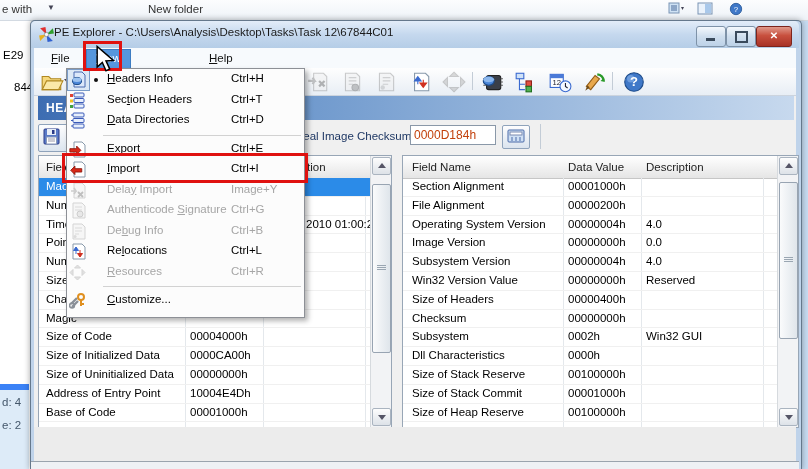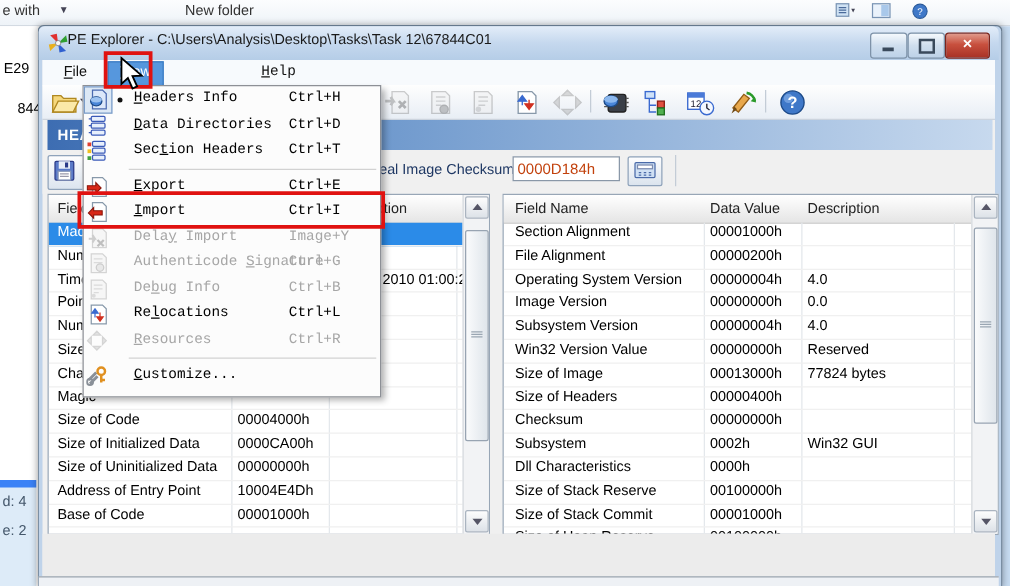--- a/index.html
+++ b/index.html
@@ -86,21 +86,21 @@
   .sb-thumb{position:absolute;left:1px;width:17px;border:1px solid #98a4b2;border-radius:2px;
     background:linear-gradient(90deg,#fafbfc,#dfe5eb);}
   .sb-grip{position:absolute;left:4px;width:9px;height:1px;background:#9aa6b2;box-shadow:0 2px #9aa6b2,0 4px #9aa6b2;}
 
   #below-panes{left:34px;top:427px;width:762px;height:34px;background:#ececec;}
   #statusbar{left:31px;top:461px;width:768px;height:8px;background:#eef1f5;border-top:1px solid #9aa4ae;}
 
   
   #view-menu{left:66px;top:68px;width:237px;height:248px;background:#fcfcfc;
     border:1px solid #8d9096;box-shadow:3px 3px 5px rgba(0,0,0,.3);z-index:50;}
-  .menu-item{position:relative;height:20.5px;display:flex;align-items:center;font-family:Liberation Mono, monospace;}
+  .menu-item{position:relative;height:20.5px;display:flex;align-items:center;}
   .mi-icon{position:absolute;left:2px;top:2px;width:17px;height:17px;}
   .mi-press{position:absolute;left:0;top:0;width:21px;height:20px;background:#dce8f5;border:1px solid #7a9cc8;}
   .mi-bullet{position:absolute;left:27px;top:9px;width:4px;height:4px;border-radius:50%;background:#111;}
   .mi-label{position:absolute;left:40px;top:3px;}
   .mi-short{position:absolute;left:164px;top:3px;}
   .menu-item.disabled .mi-label,.menu-item.disabled .mi-short{color:#a6a6a6;}
   .menu-item.disabled .mi-icon{opacity:.4;filter:grayscale(1);}
   .menu-sep{height:8px;position:relative;}
   .menu-sep:after{content:"";position:absolute;left:36px;right:3px;top:4px;border-top:1px solid #d2d2d2;}
 
@@ -160,21 +160,21 @@
       <span style="position:absolute;left:8px;top:4px;width:9px;height:8px;border:2px solid #3a4a5c;"></span>
     </div>
   <div class="winbtn" id="btn-close" style="left:756px;width:34px;">✕</div>
 
   <div class="abs" id="content"></div>
 
   <div class="abs" id="menubar">
     <div class="mb-item" style="left:8px;"><span class="mb-label"><u>F</u>ile</span></div>
     <div class="mb-item hl" style="left:52px;"><span class="mb-label"><u>V</u>iew</span></div>
     <div class="mb-item" style="left:112px;margin-top:32px;"><span class="mb-label"><u>T</u>ools</span></div>
-    <div class="mb-item" style="left:166px;font-family:Liberation Mono, monospace;"><span class="mb-label"><u>H</u>elp</span></div>
+    <div class="mb-item" style="left:166px;"><span class="mb-label"><u>H</u>elp</span></div>
   </div>
 
   <div class="abs" id="toolbar">
     <svg class="tbtn" style="left:6px;" viewBox="0 0 22 20">
       <path d="M2 5 L8 5 L10 7 L19 7 L19 17 L2 17 Z" fill="#f6d87c" stroke="#b08820"></path>
       <path d="M2 17 L6 9 L21 9 L17 17 Z" fill="#fbe9a8" stroke="#b08820"></path>
     </svg>
     <span id="open-caret"></span>
 
     <svg class="tbtn dis" style="left:272px;" viewBox="0 0 22 20">
@@ -380,25 +380,20 @@
           <span class="cell c1">Subsystem Version</span>
           <span class="cell c2">00000004h</span>
           <span class="cell c3">4.0</span>
         </div>
         <div class="trow hline">
           <span class="cell c1">Win32 Version Value</span>
           <span class="cell c2">00000000h</span>
           <span class="cell c3">Reserved</span>
         </div>
         <div class="trow hline">
-          <span class="cell c1">Size of Image</span>
-          <span class="cell c2">00013000h</span>
-          <span class="cell c3">77824 bytes</span>
-        </div>
-        <div class="trow hline">
           <span class="cell c1">Size of Headers</span>
           <span class="cell c2">00000400h</span>
           <span class="cell c3"></span>
         </div>
         <div class="trow hline">
           <span class="cell c1">Checksum</span>
           <span class="cell c2">00000000h</span>
           <span class="cell c3"></span>
         </div>
         <div class="trow hline">
@@ -446,40 +441,40 @@
           <path d="M4 1 h8 l3 3 v12 h-11 z" fill="#dce8fa" stroke="#4a6ab0"></path>
           <ellipse cx="7" cy="10" rx="4.5" ry="3.6" fill="#4a86d8" stroke="#1c4a88"></ellipse>
           <ellipse cx="7" cy="8.8" rx="4.5" ry="2.2" fill="#9cc2f0"></ellipse>
         </svg>
       <span class="mi-bullet"></span>
       <span class="mi-label"><u>H</u>eaders Info</span>
         <span class="mi-short">Ctrl+H</span>
     </div>
     <div class="menu-item">
       <svg class="mi-icon" viewBox="0 0 17 17">
-          <rect x="4" y="1" width="11" height="4" rx="1" fill="#e8f0fc" stroke="#3a5ab8"></rect>
-          <rect x="4" y="6.5" width="11" height="4" rx="1" fill="#e8f0fc" stroke="#3a5ab8"></rect>
-          <rect x="4" y="12" width="11" height="4" rx="1" fill="#e8f0fc" stroke="#3a5ab8"></rect>
-          <path d="M2 3h2M2 8.5h2M2 14h2" stroke="#3a5ab8"></path>
-        </svg>
-      <span class="mi-label"><u>D</u>ata Directories</span>
-        <span class="mi-short">Ctrl+D</span>
-    </div>
-    <div class="menu-item">
-      <svg class="mi-icon" viewBox="0 0 17 17">
           <rect x="5" y="1" width="10" height="4" rx="1" fill="#e8f0fc" stroke="#3a5ab8"></rect>
           <rect x="5" y="6.5" width="10" height="4" rx="1" fill="#e8f0fc" stroke="#3a5ab8"></rect>
           <rect x="5" y="12" width="10" height="4" rx="1" fill="#e8f0fc" stroke="#3a5ab8"></rect>
           <rect x="1" y="2" width="3" height="3" fill="#e04030"></rect>
           <rect x="1" y="7.5" width="3" height="3" fill="#f0c020"></rect>
           <rect x="1" y="13" width="3" height="3" fill="#40a040"></rect>
         </svg>
       <span class="mi-label">Sec<u>t</u>ion Headers</span>
         <span class="mi-short">Ctrl+T</span>
     </div>
+    <div class="menu-item">
+      <svg class="mi-icon" viewBox="0 0 17 17">
+          <rect x="4" y="1" width="11" height="4" rx="1" fill="#e8f0fc" stroke="#3a5ab8"></rect>
+          <rect x="4" y="6.5" width="11" height="4" rx="1" fill="#e8f0fc" stroke="#3a5ab8"></rect>
+          <rect x="4" y="12" width="11" height="4" rx="1" fill="#e8f0fc" stroke="#3a5ab8"></rect>
+          <path d="M2 3h2M2 8.5h2M2 14h2" stroke="#3a5ab8"></path>
+        </svg>
+      <span class="mi-label"><u>D</u>ata Directories</span>
+        <span class="mi-short">Ctrl+D</span>
+    </div>
     <div class="menu-sep"></div>
     <div class="menu-item">
       <svg class="mi-icon" viewBox="0 0 17 17">
           <path d="M5 1 h8 l3 3 v12 h-11 z" fill="#fff" stroke="#8899aa"></path>
           <path d="M1 11 h8 v-3 l5 5 -5 5 v-3 h-8 z" fill="#d82818" stroke="#8a1408" transform="scale(0.85) translate(0,-2)"></path>
         </svg>
       <span class="mi-label"><u>E</u>xport</span>
         <span class="mi-short">Ctrl+E</span>
     </div>
     <div class="menu-item">

